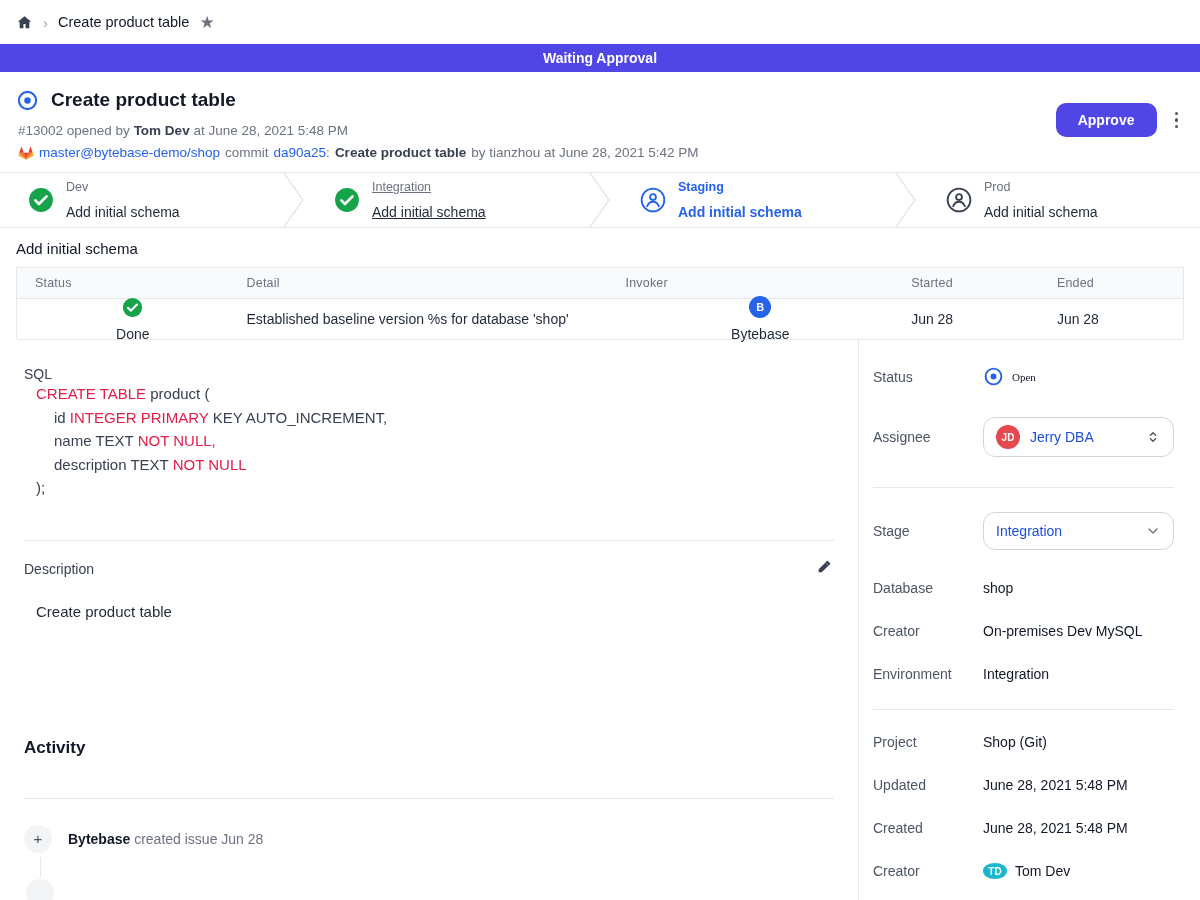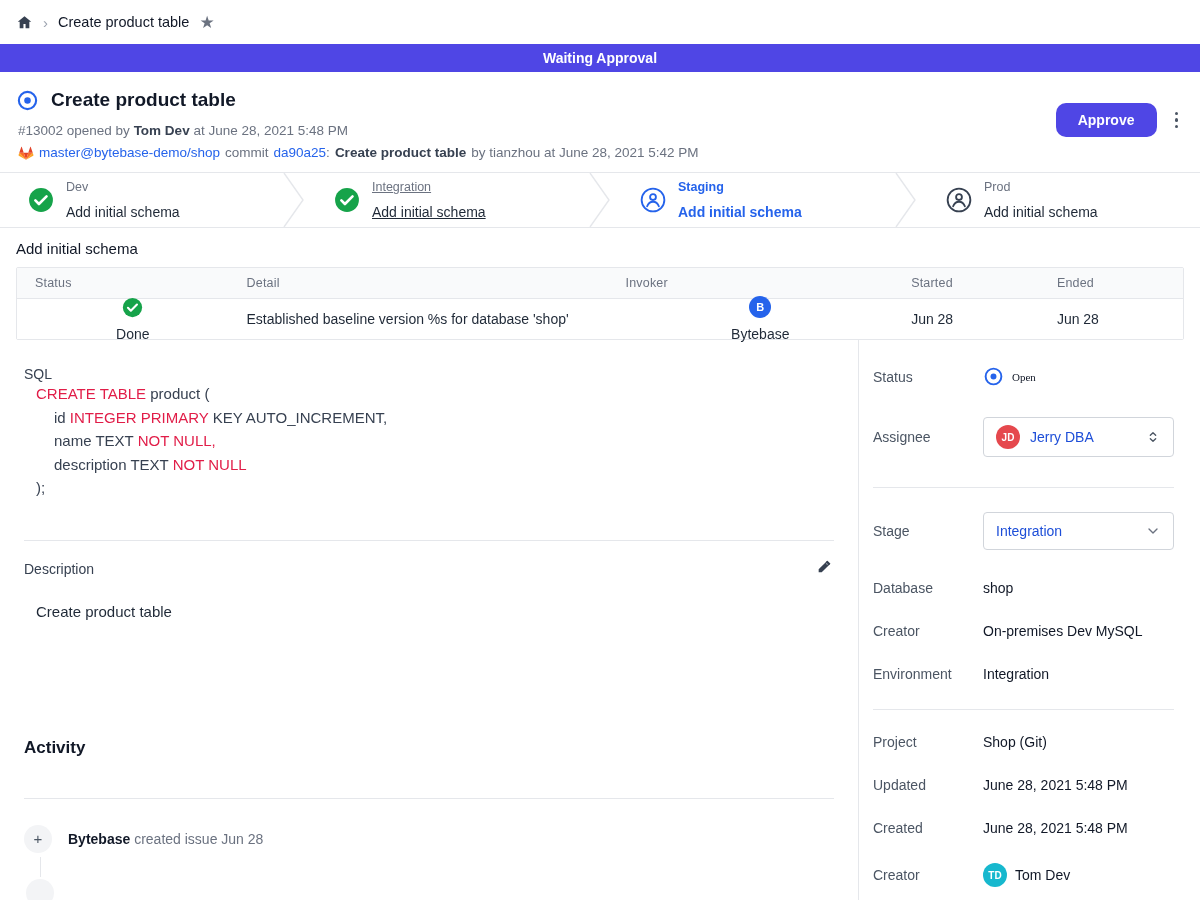--- a/index.html
+++ b/index.html
@@ -87,28 +87,28 @@
   .activity-text { font-size:14px; color:#6b7280; }
   .activity-text .actor { color:#111827; font-weight:600; }
   .activity-connector { width:1px; height:20px; background:#e5e7eb; margin:4px 0 0 16px; }
   .activity-next { width:28px; height:28px; border-radius:50%; background:#f3f4f6; margin-left:2px; margin-top:2px; }
 
   
   .side-row { display:flex; align-items:center; margin-bottom:27px; min-height:16px; }
   .side-label { width:110px; flex:none; font-size:14px; color:#4b5563; }
   .side-value { font-size:14px; color:#111827; font-weight:500; display:flex; align-items:center; gap:8px; }
   .status-value { font-size:11px;font-family:Liberation Serif, serif; }
-  .select { flex:1; border:1px solid #d1d5db; border-radius:4px; background:#fff; display:flex; align-items:center;
+  .select { flex:1; border:1px solid #d1d5db; border-radius:12px; background:#fff; display:flex; align-items:center;
     gap:10px; padding:0 12px; cursor:pointer; }
   .select-assignee { height:40px; }
   .select-stage { height:38px; }
   .select .sel-text { flex:1; font-size:14px; color:#1d4ed8; }
   .avatar { border-radius:50%; color:#fff; display:flex; align-items:center; justify-content:center; font-weight:700; flex:none; }
   .av-jd { width:24px; height:24px; background:#e5484d; font-size:10px; }
-  .av-td { width:24px; height:24px; background:#17b8ce; font-size:10px; }
+  .av-td { width:24px; height:16px; background:#17b8ce; font-size:10px; }
   .av-b  { width:22px; height:22px; background:#2563eb; font-size:11px; }
   .side-div { margin:0 0 24px 0; }
   .row-gap-lg { margin-bottom:30px; }
 </style>
 </head>
 <body>
 
 <div class="app">
 
   <div class="crumbbar">

